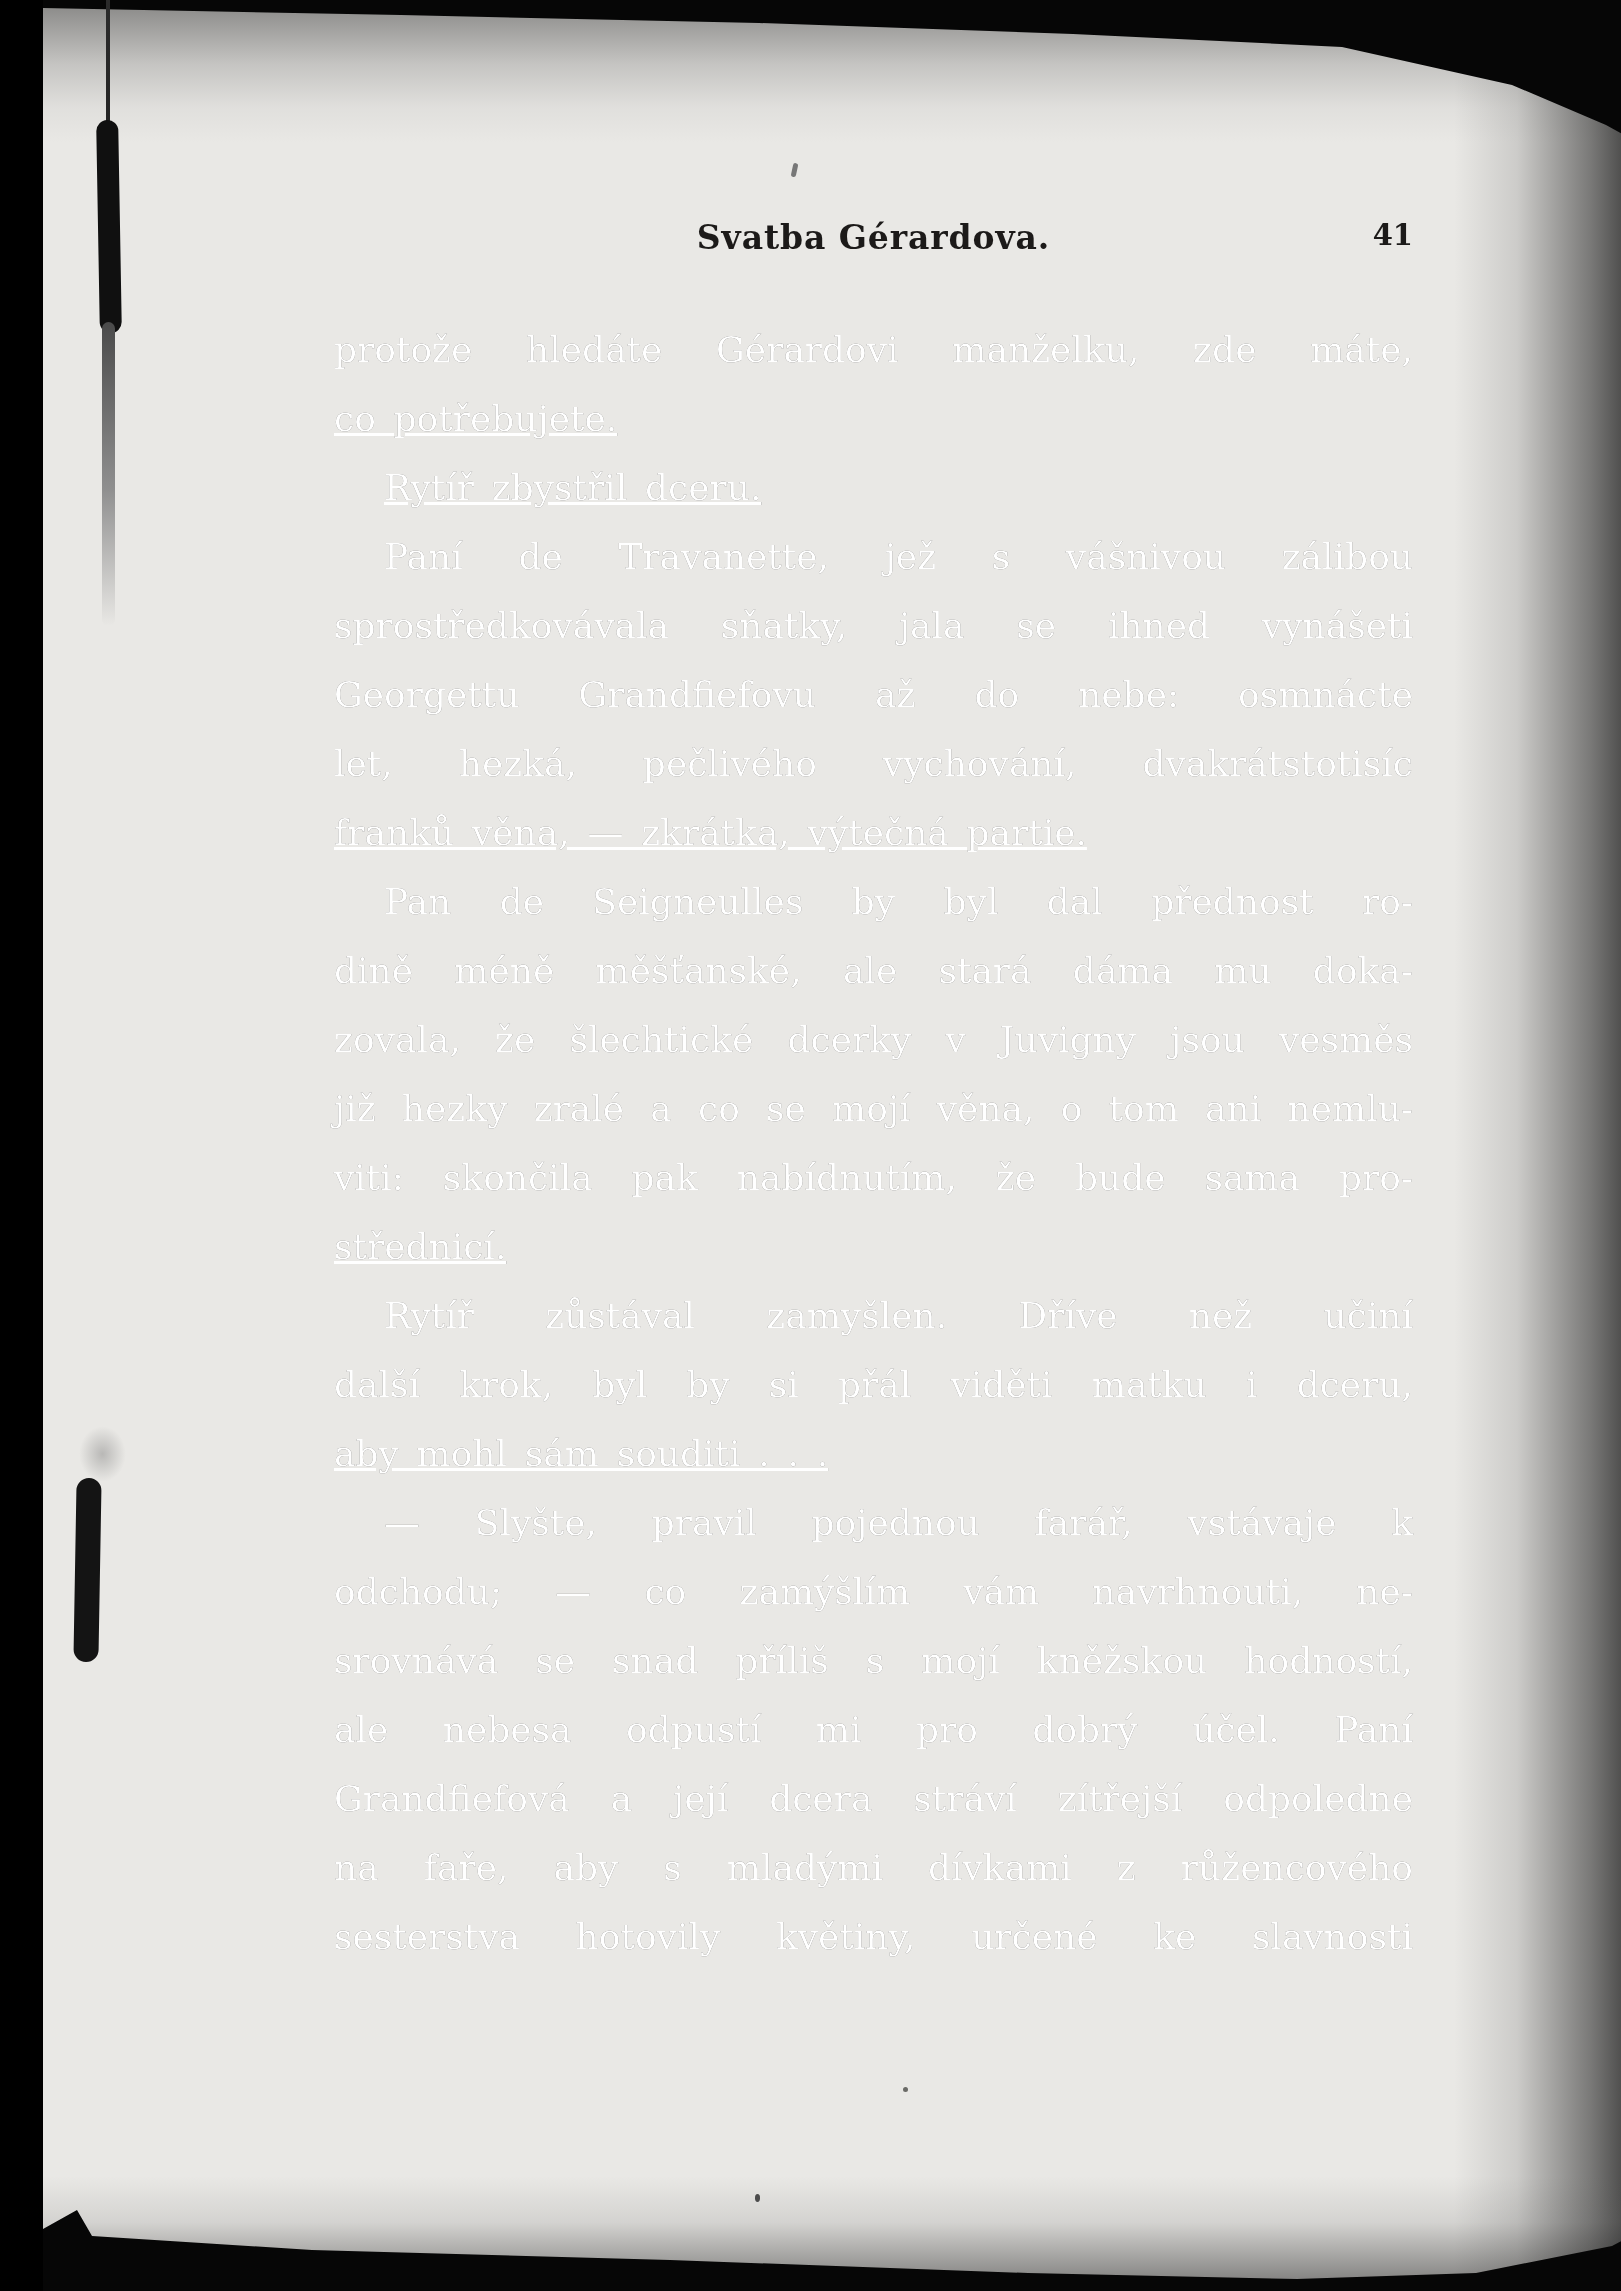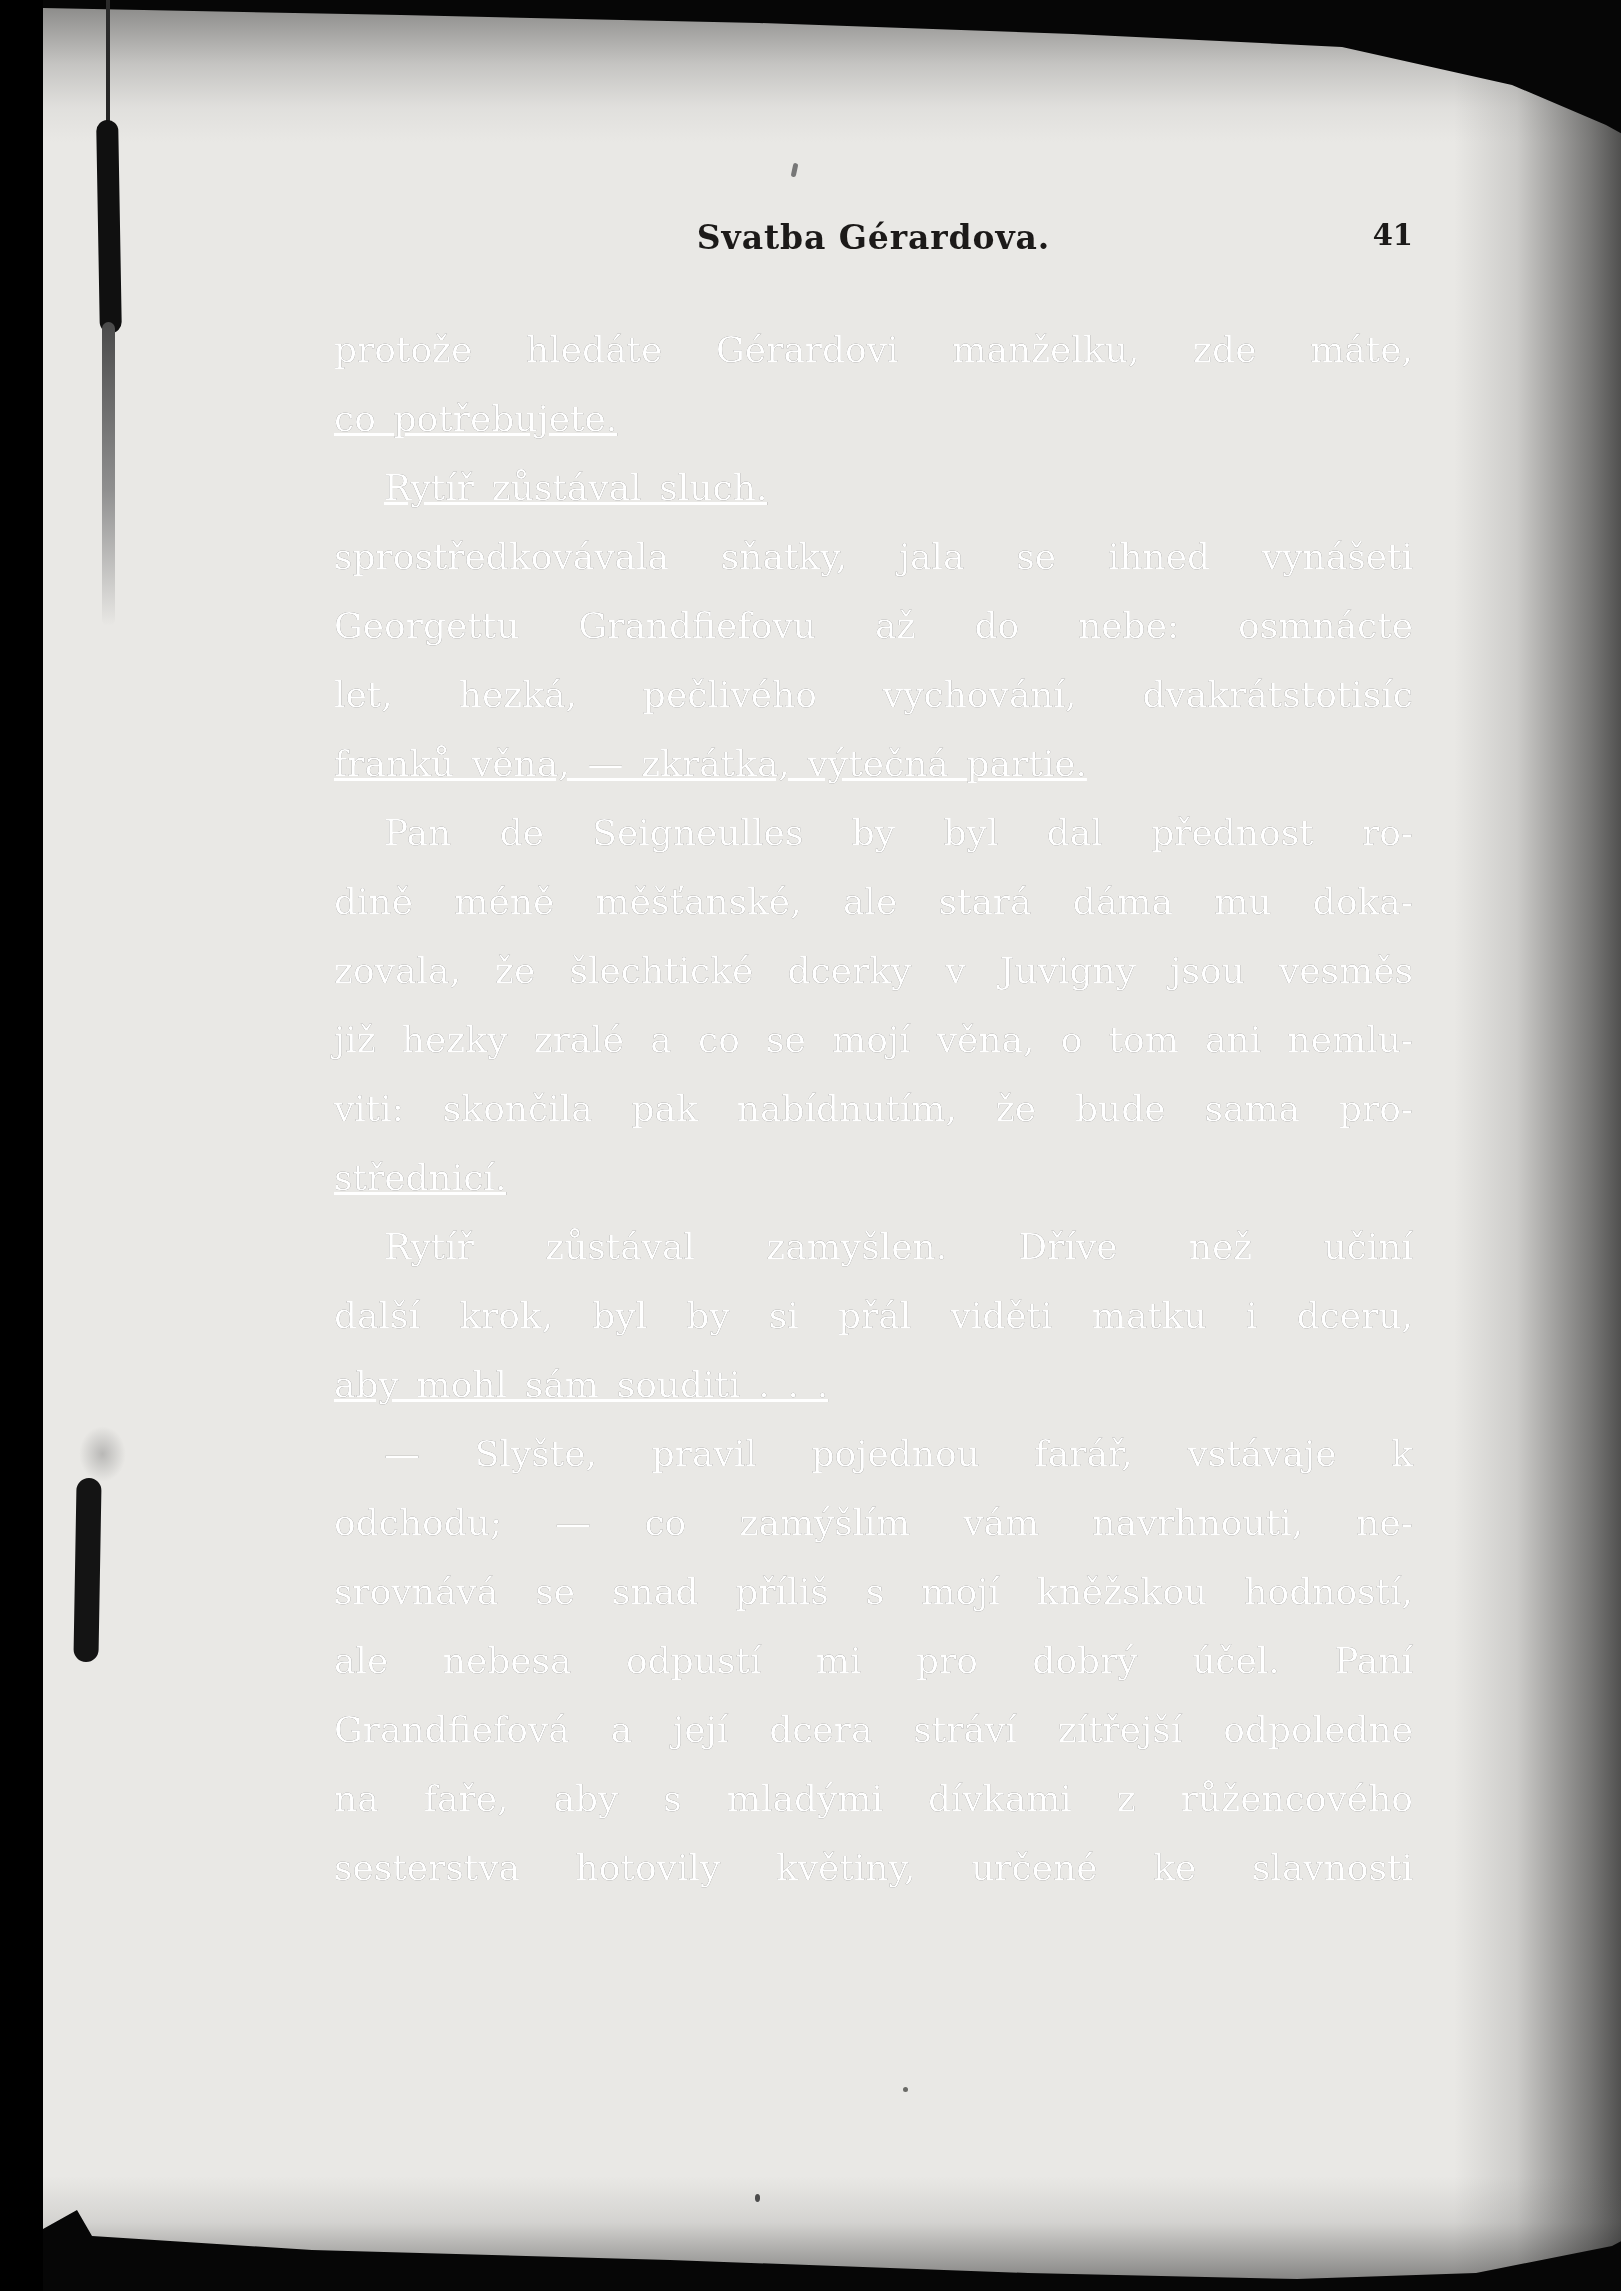--- a/index.html
+++ b/index.html
@@ -123,21 +123,22 @@
 
   <div class="header-row">
     <span class="running-title">Svatba Gérardova.</span>
     <span class="page-number">41</span>
   </div>
 
   <div class="text-block">
 
   <span class="line just" style="">protože hledáte Gérardovi manželku, zde máte,</span>
       <span class="line nojust" style="">co potřebujete.</span>
-      <span class="line indent nojust" style="">Rytíř zůstával sluch.</span>
+      <span class="line indent nojust" style="">Rytíř zbystřil dceru.</span>
+      <span class="line indent just" style="">Paní de Travanette, jež s vášnivou zálibou</span>
       <span class="line just" style="">sprostředkovávala sňatky, jala se ihned vynášeti</span>
       <span class="line just" style="">Georgettu Grandfiefovu až do nebe: osmnácte</span>
       <span class="line just" style="">let, hezká, pečlivého vychování, dvakrátstotisíc</span>
       <span class="line nojust" style="">franků věna, — zkrátka, výtečná partie.</span>
       <span class="line indent just" style="">Pan de Seigneulles by byl dal přednost ro-</span>
       <span class="line just" style="">dině méně měšťanské, ale stará dáma mu doka-</span>
       <span class="line just" style="">zovala, že šlechtické dcerky v Juvigny jsou vesměs</span>
       <span class="line just" style="">již hezky zralé a co se mojí věna, o tom ani nemlu-</span>
       <span class="line just" style="">viti: skončila pak nabídnutím, že bude sama pro-</span>
       <span class="line nojust" style="">střednicí.</span>

